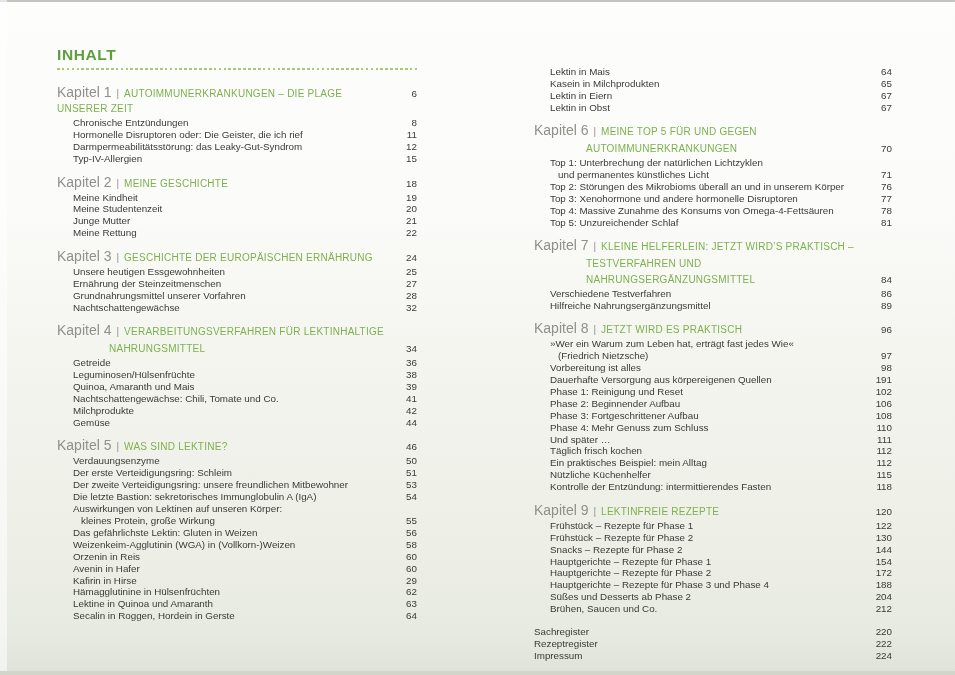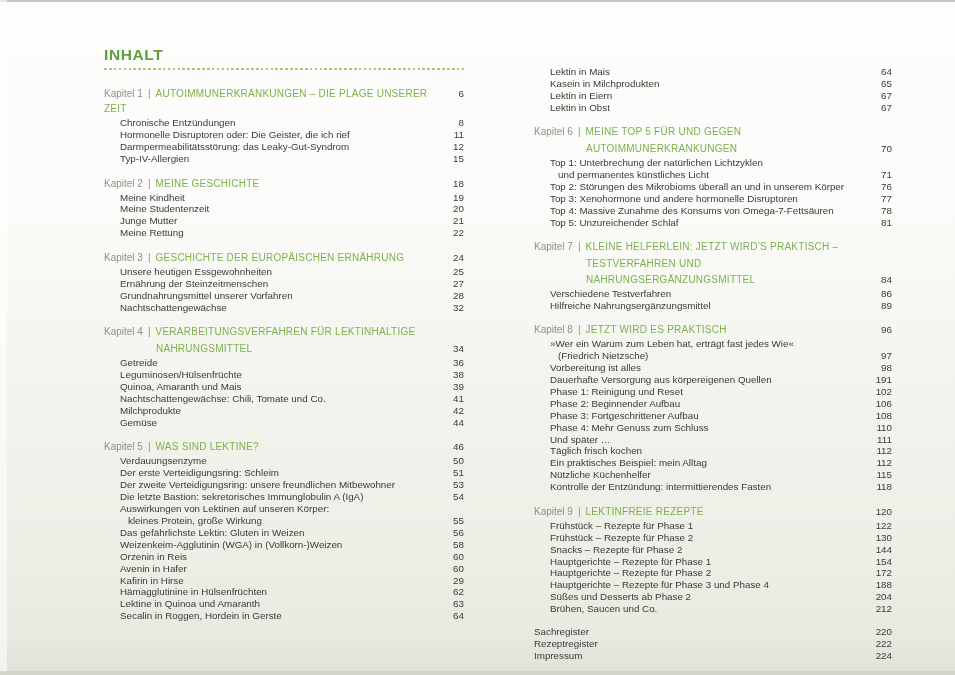--- a/index.html
+++ b/index.html
@@ -19,21 +19,21 @@
   }
   .bottom-edge {
     position:absolute; bottom:0; left:0; right:0; height:4px;
     background:#d2d5ca;
   }
   .left-edge {
     position:absolute; top:0; bottom:0; left:0; width:7px;
     background:rgba(255,255,255,0.55);
   }
   .col { position:absolute; }
-  .col-left  { left:57px;  top:46px; width:360px;margin-left:47px; }
+  .col-left  { left:57px;  top:46px; width:360px; }
   .col-right { left:534px; top:51px; width:358px; }
 
   .toc-title {
     font-size:15.5px; font-weight:bold; letter-spacing:0.6px;
     color:var(--heading_green);
   }
   .toc-rule {
     margin-top:4px; height:2px; width:100%;
     background:repeating-linear-gradient(90deg,
       var(--rule_green) 0px, var(--rule_green) 2.6px,
@@ -53,21 +53,21 @@
   }
   .row.item  .txt { padding-left:16px; }
   .row.item2 .txt { padding-left:24px; }
   .row.top   .txt { padding-left:0; }
 
   .row.chapter, .row.chapter2 {
     line-height:13.4px; margin-top:9.5px; margin-bottom:1.5px;
   }
   .row.chapter2 { margin-top:0;align-items:flex-end; }
   .row.chapter .prefix {
-    color:var(--prefix_gray); font-size:10px;
+    color:var(--prefix_gray); font-size:14px;
   }
   .row.chapter .bar {
     color:var(--prefix_gray); font-size:10px; padding:0 5px;
   }
   .ctitle {
     color:var(--chapter_green); font-size:10px; letter-spacing:0.25px;
   }
   .row.chapter2 .txt { padding-left:52px; }
 
   .spacer { height:11px; }
@@ -274,21 +274,21 @@
         </div>
         <div class="row item">
           <span class="txt">Top 2: Störungen des Mikrobioms überall an und in unserem Körper</span>
           <span class="pg">76</span>
         </div>
         <div class="row item">
           <span class="txt">Top 3: Xenohormone und andere hormonelle Disruptoren</span>
           <span class="pg">77</span>
         </div>
         <div class="row item">
-          <span class="txt">Top 4: Massive Zunahme des Konsums von Omega-7-Fettsäuren</span>
+          <span class="txt">Top 4: Massive Zunahme des Konsums von Omega-4-Fettsäuren</span>
           <span class="pg">78</span>
         </div>
         <div class="row item">
           <span class="txt">Top 5: Unzureichender Schlaf</span>
           <span class="pg">81</span>
         </div>
         <div class="row chapter">
           <span class="txt"><span class="prefix">Kapitel 7</span><span class="bar">|</span><span class="ctitle">KLEINE HELFERLEIN: JETZT WIRD’S PRAKTISCH –</span></span>
           <span class="pg"></span>
         </div>

